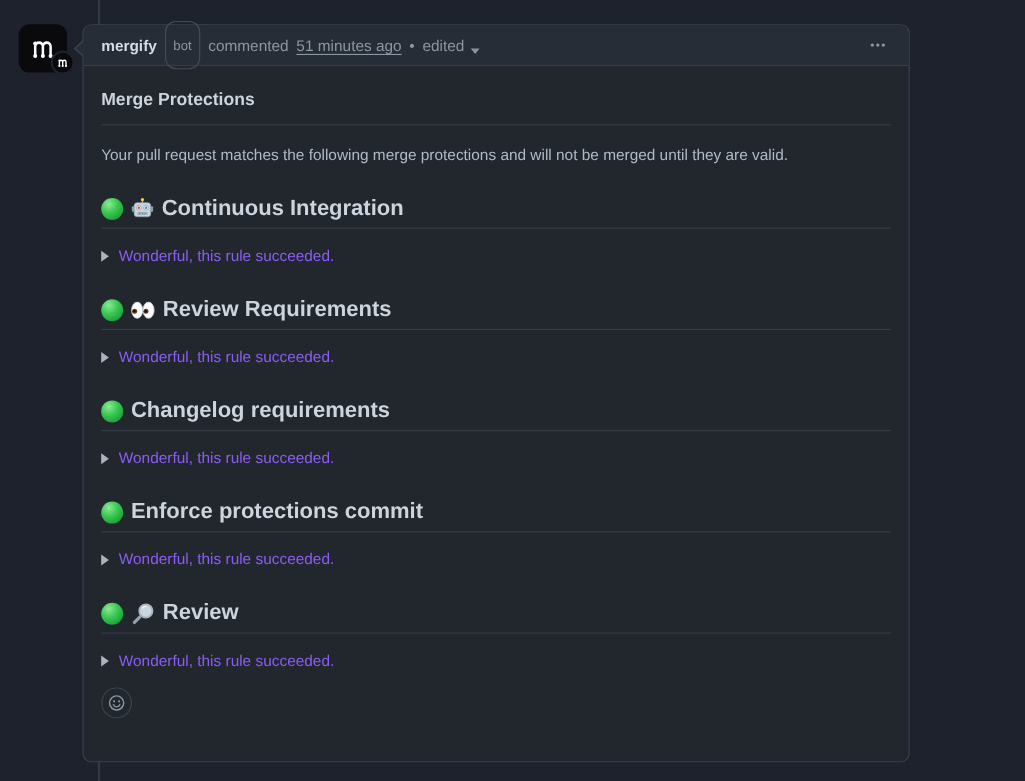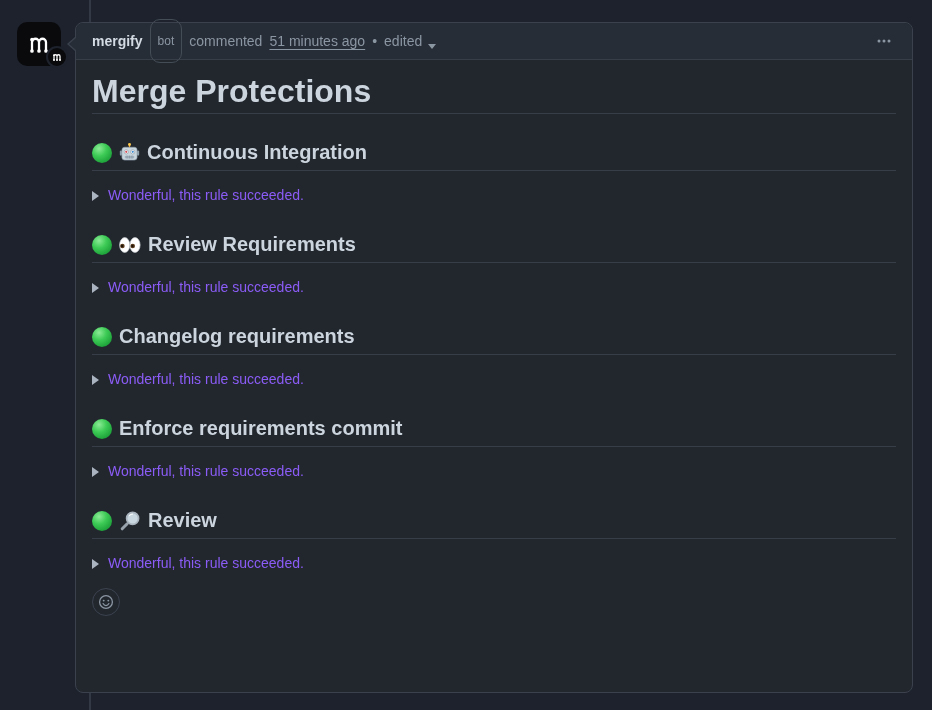--- a/index.html
+++ b/index.html
@@ -24,21 +24,21 @@
     z-index: 3; cursor: pointer;
   }
   .avatar-badge {
     position: absolute; right: -7px; bottom: -2px;
     width: 22px; height: 22px; border-radius: 50%;
     background: #0a0a0d; border: 2px solid #1d222c;
     display: flex; align-items: center; justify-content: center;
   }
   
   .card {
-    position: absolute; left: 75px; top: 22px; width: 838px; bottom: 17px;
+    position: absolute; left: 75px; top: 22px; width: 752px; bottom: 17px;
     background: #22272e;
     border: 1px solid #3b424e;
     border-radius: 8px;
     z-index: 2;
   }
   .card-header {
     position: relative;
     height: 37px;
     background: #272d37;
     border-bottom: 1px solid #373e47;
@@ -67,21 +67,21 @@
   .caret-down {
     width: 0; height: 0; border-left: 4px solid transparent;
     border-right: 4px solid transparent; border-top: 5px solid #8b96a3;
     display: inline-block; margin-top: 2px;
   }
   .spacer { flex: 1; }
   .kebab-btn { background: none; border: none; cursor: pointer; display: flex; padding: 4px; }
   
   .card-body { padding: 16px; font-size: 14px; color: #adbac7; }
   .md-h1 {
-    font-size: 32px; line-height: 30px; font-weight: 700; color: #ccd4dd;
+    font-size: 16px; line-height: 30px; font-weight: 700; color: #ccd4dd;
     padding-bottom: 7px; border-bottom: 1px solid #373e47; margin-bottom: 16px;
   }
   .intro { font-size: 14px; line-height: 21px; color: #adbac7; }
   .section-h2 {
     display: flex; align-items: center; gap: 7px;
     font-size: 20px; line-height: 25px; font-weight: 700; color: #ccd4dd;
     margin-top: 26px; margin-bottom: 14px;
     padding-bottom: 5px; border-bottom: 1px solid #373e47;
   }
   .green-dot {
@@ -147,20 +147,21 @@
       <svg width="16" height="16" viewBox="0 0 16 16" fill="#8b96a3">
         <circle cx="3" cy="8" r="1.5"></circle>
           <circle cx="8" cy="8" r="1.5"></circle>
           <circle cx="13" cy="8" r="1.5"></circle>
       </svg>
     </button>
   </div>
 
   <div class="card-body">
     <h1 class="md-h1">Merge Protections</h1>
+    <p class="intro">Your pull request matches the following merge protections and will not be merged until they are valid.</p>
 
     <h2 class="section-h2">
       <span class="green-dot"></span>
       <svg class="emoji-svg" width="21" height="21" viewBox="0 0 20 20">
         <rect x="9.4" y="2.8" width="1.2" height="2.6" fill="#f0a22e"></rect>
         <circle cx="10" cy="2.3" r="1.4" fill="#ffcc4d"></circle>
         <rect x="0.8" y="8" width="2" height="5" rx="1" fill="#8fa0ad"></rect>
         <rect x="17.2" y="8" width="2" height="5" rx="1" fill="#8fa0ad"></rect>
         <rect x="2.8" y="5" width="14.4" height="12.2" rx="2.6" fill="#c9d6de" stroke="#8fa0ad" stroke-width="0.6"></rect>
         <circle cx="6.9" cy="9.4" r="2" fill="#ffffff" stroke="#7b8894" stroke-width="0.5"></circle>
@@ -204,21 +205,21 @@
     </h2>
     <details>
       <summary>
         <span class="tri"></span>
         <span class="summary-text">Wonderful, this rule succeeded.</span>
       </summary>
     </details>
 
     <h2 class="section-h2">
       <span class="green-dot"></span>
-      <span>Enforce requirements commit</span>
+      <span>Enforce protections commit</span>
     </h2>
     <details>
       <summary>
         <span class="tri"></span>
         <span class="summary-text">Wonderful, this rule succeeded.</span>
       </summary>
     </details>
 
     <h2 class="section-h2">
       <span class="green-dot"></span>

